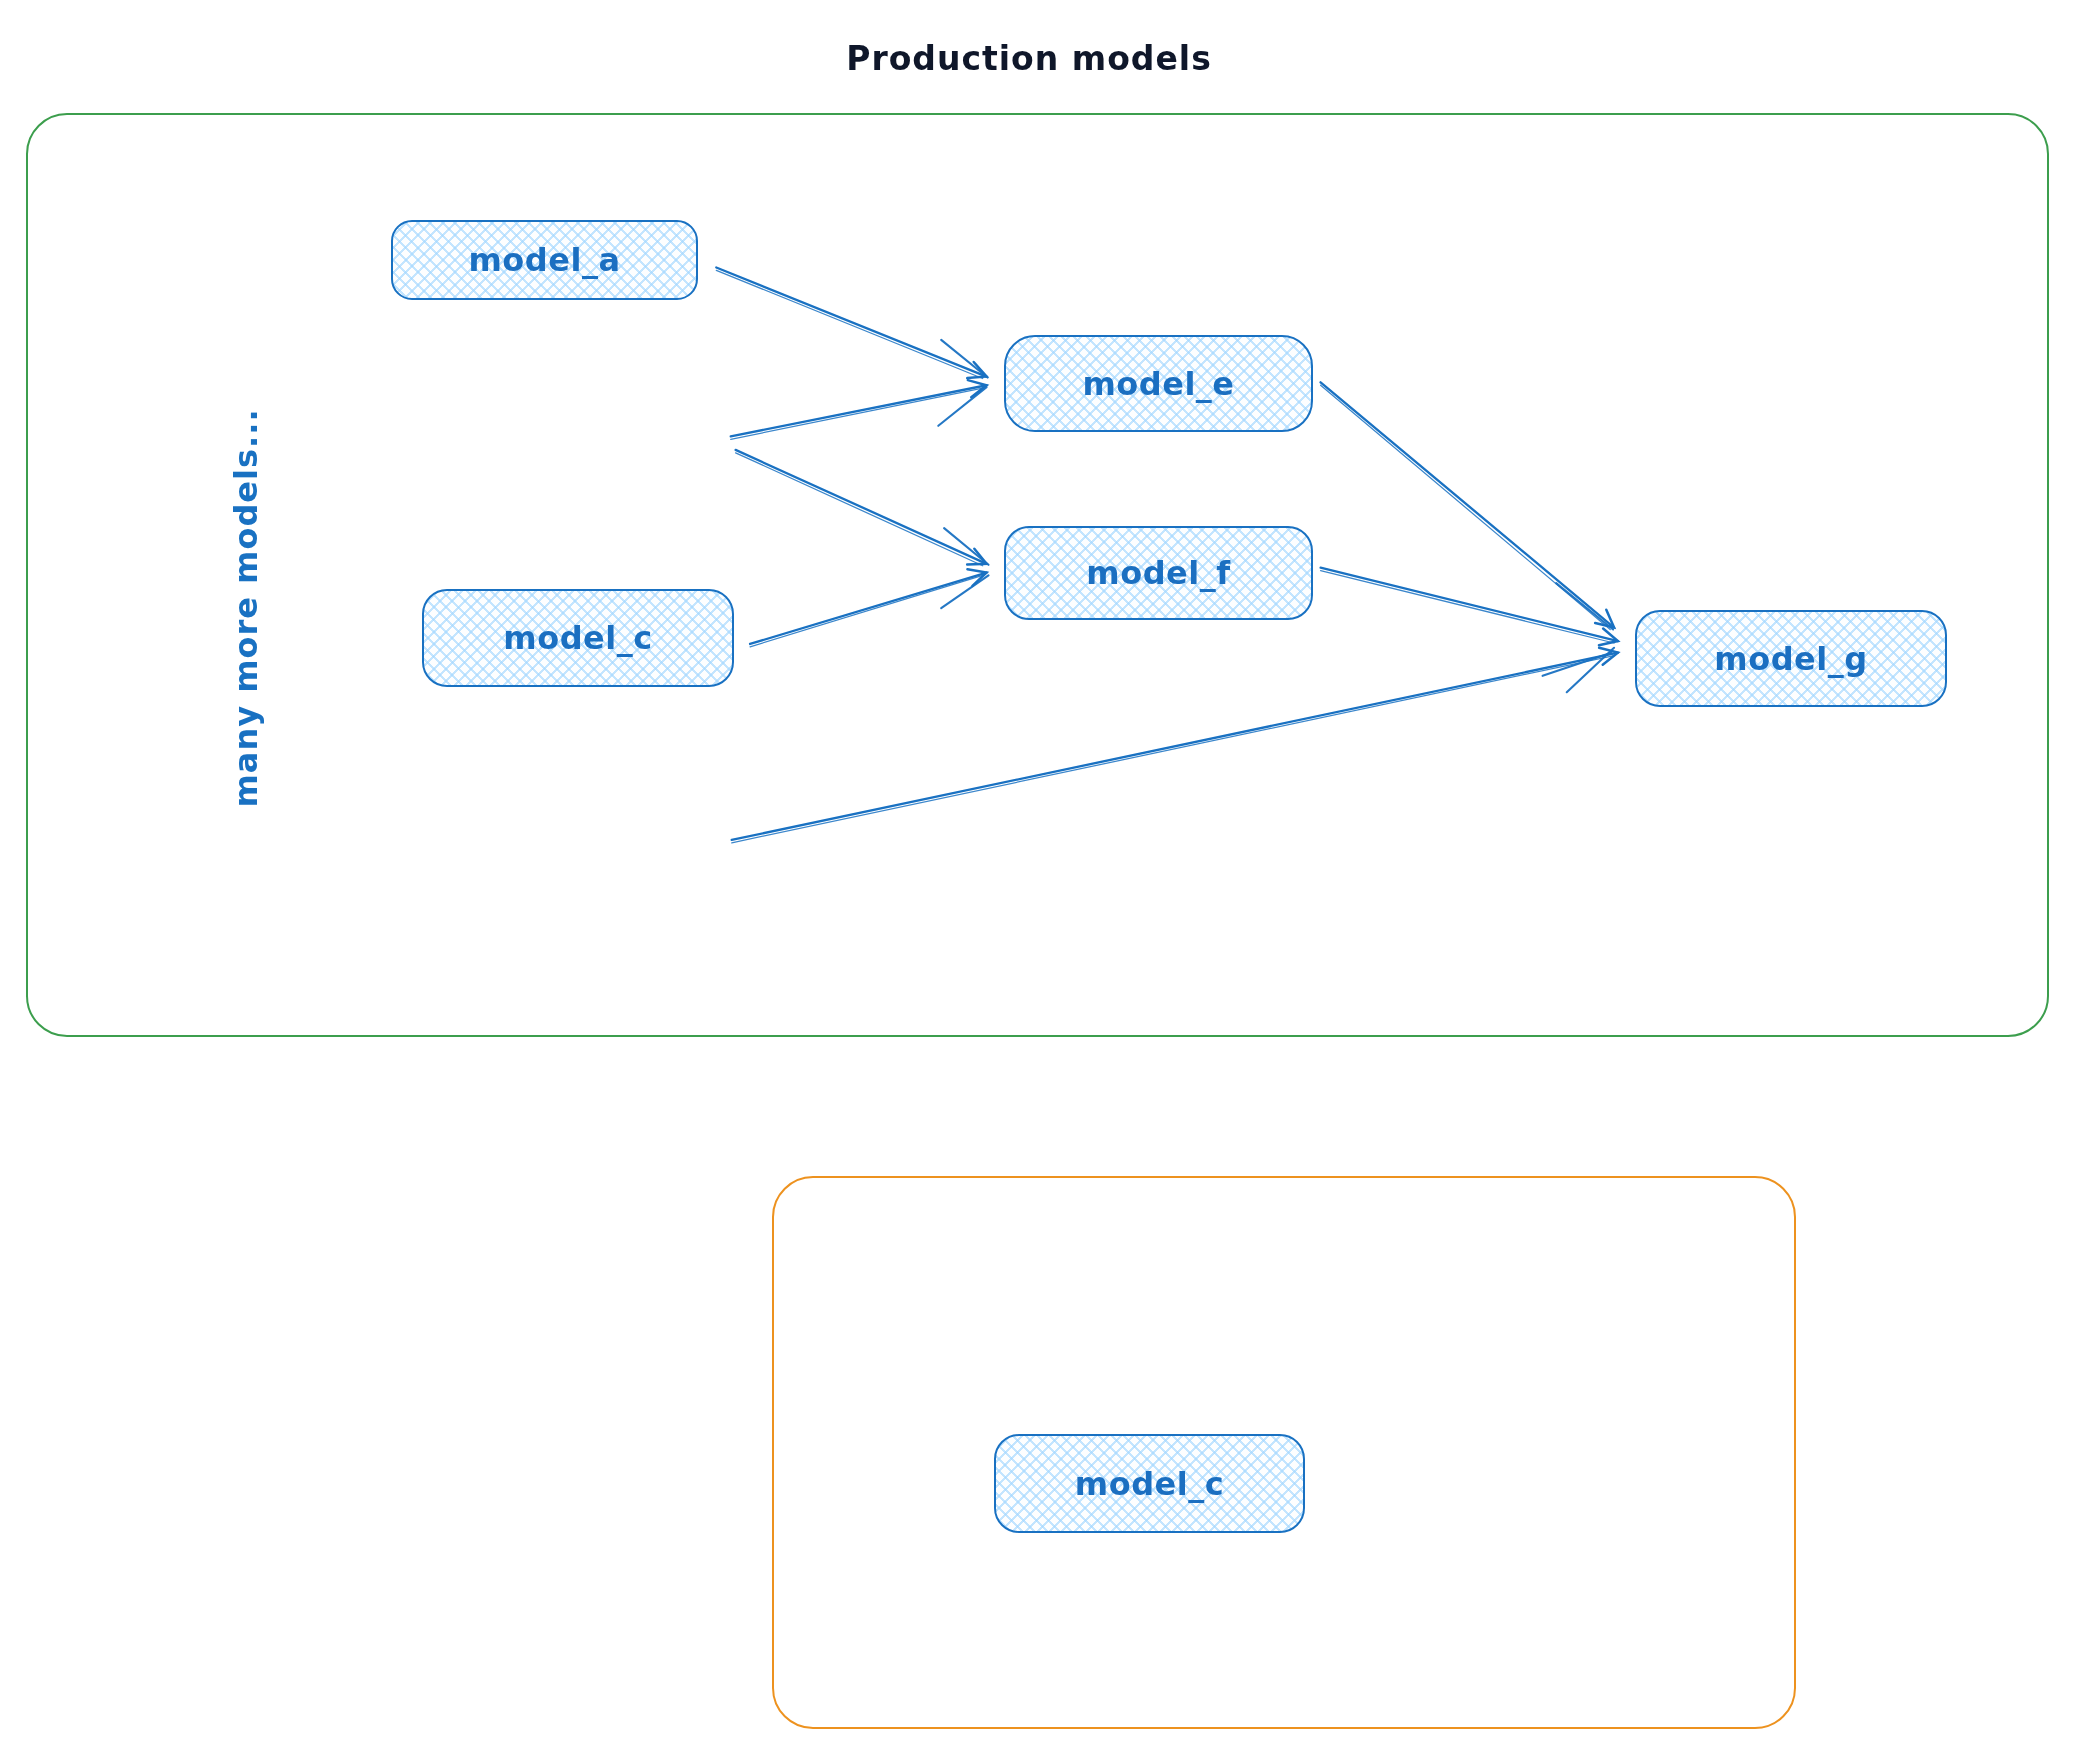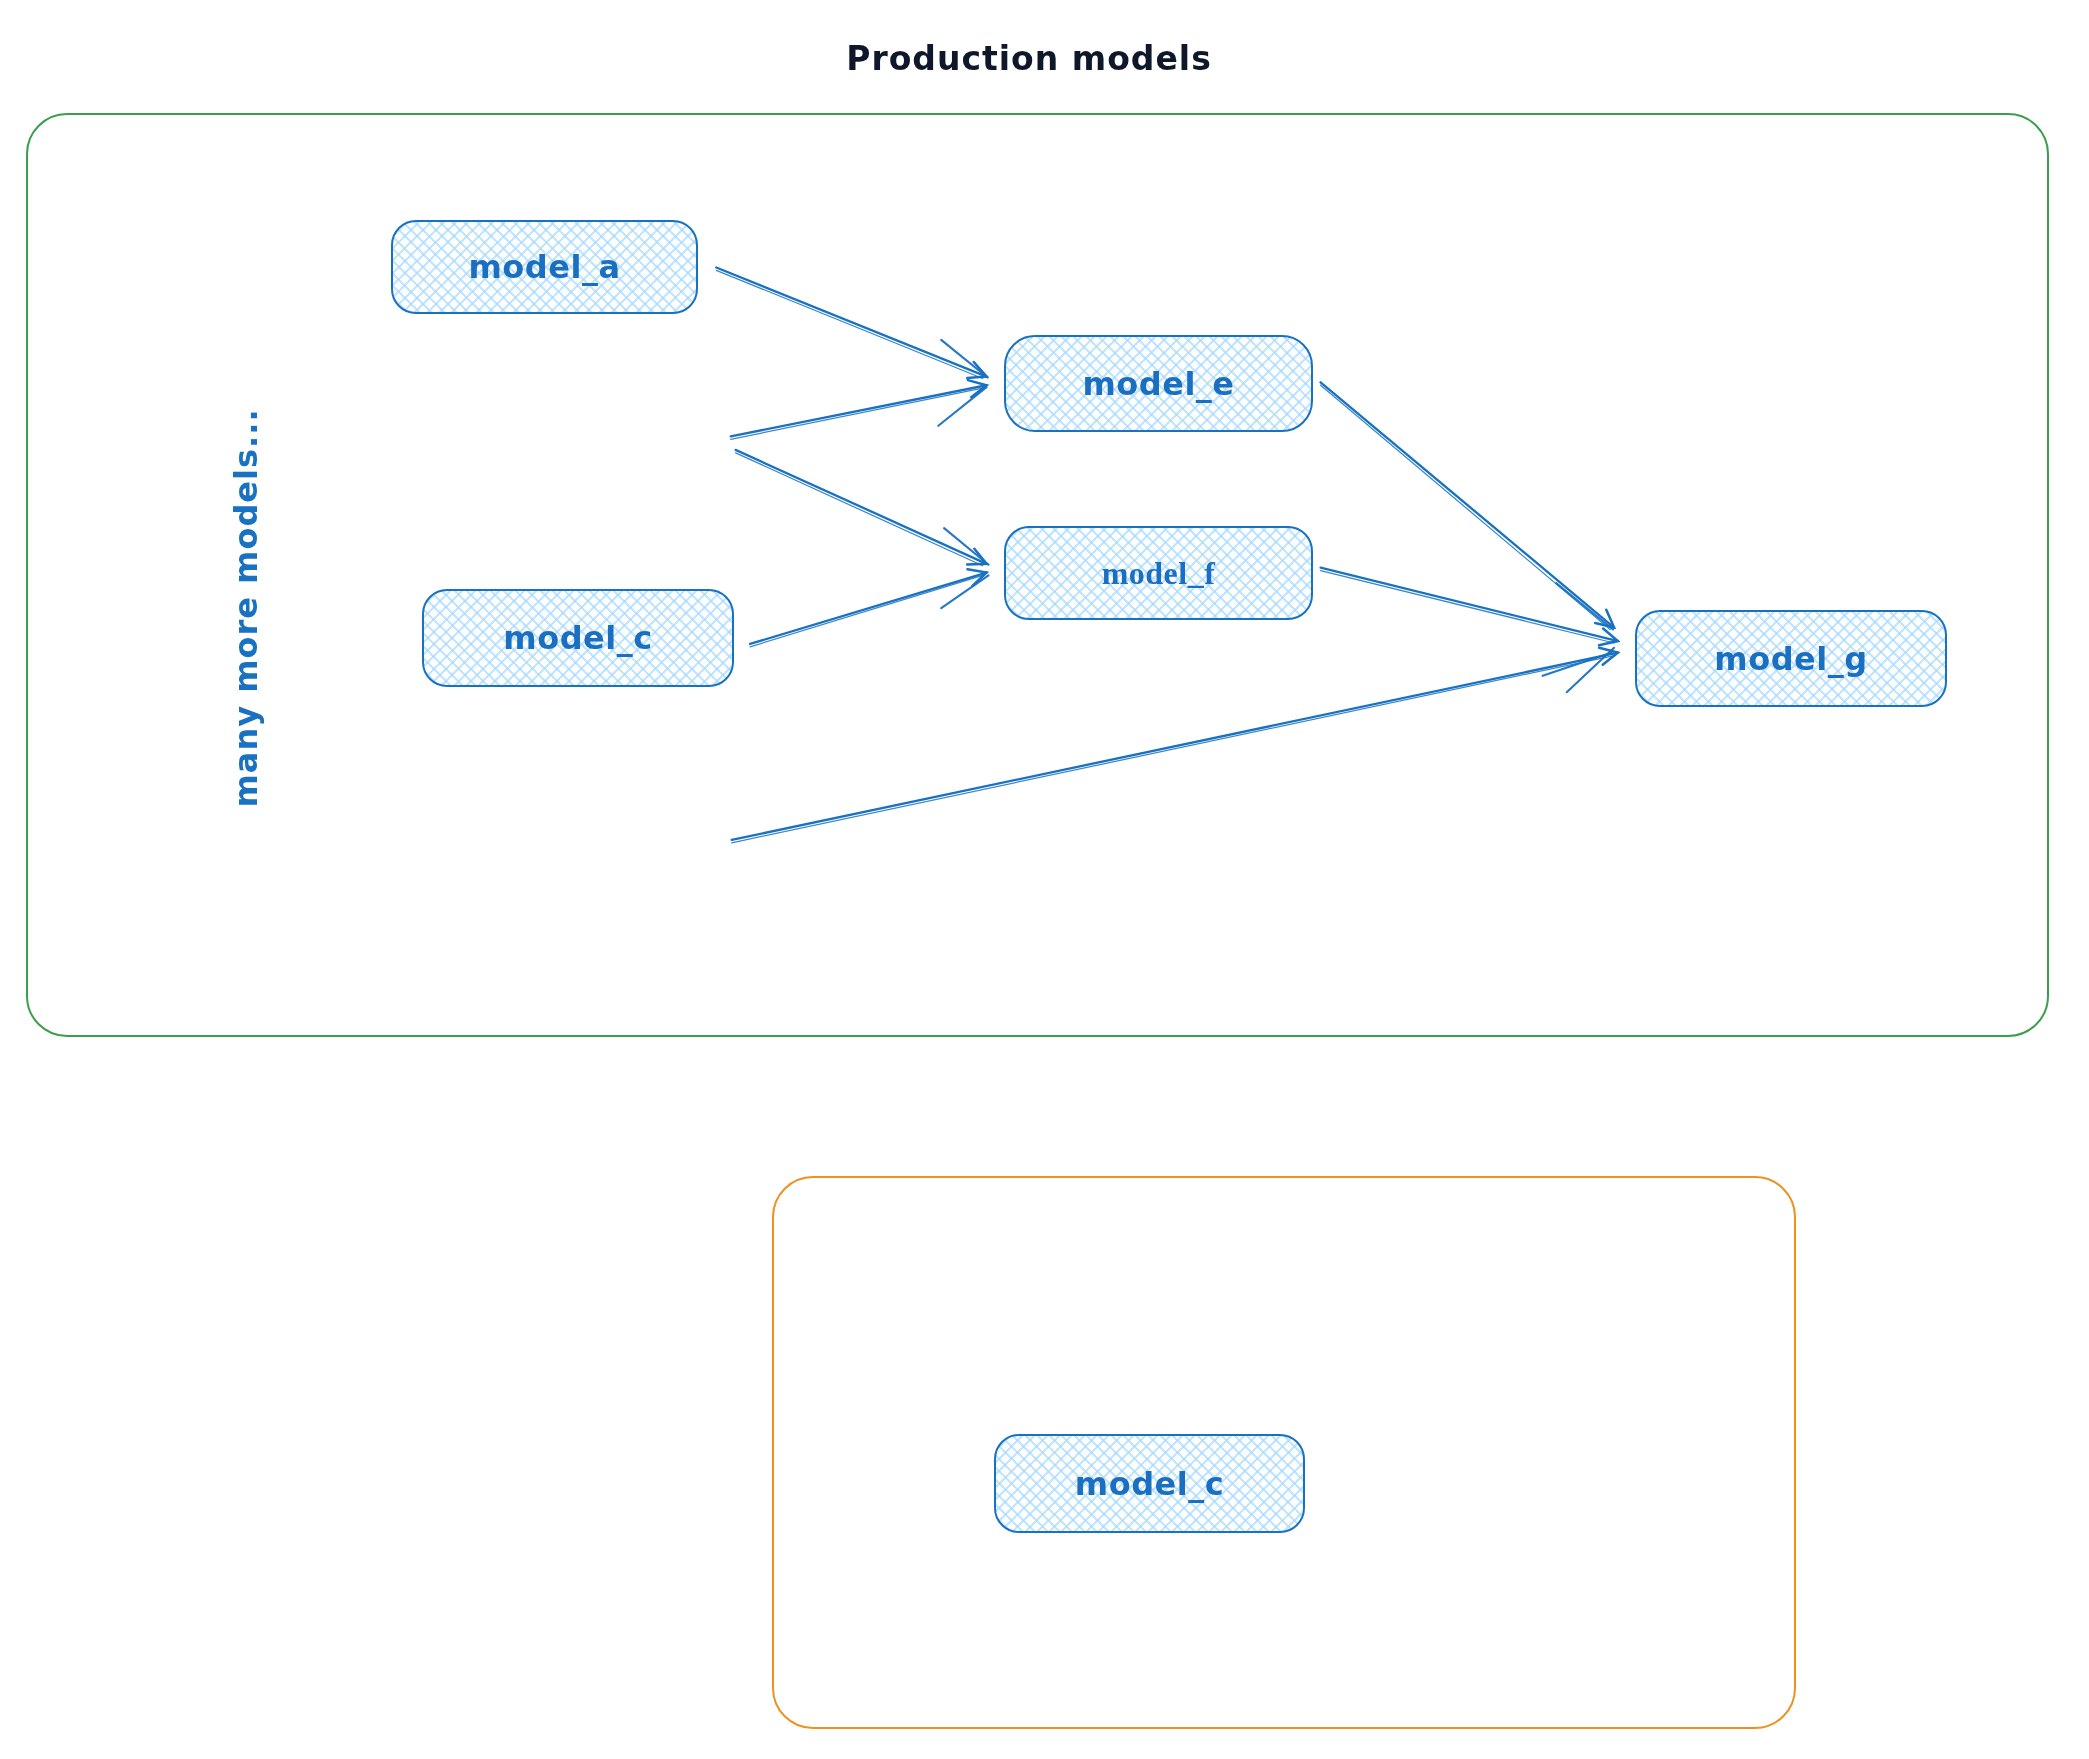--- a/index.html
+++ b/index.html
@@ -31,26 +31,26 @@
     display:flex;align-items:center;justify-content:center;
     background:
       repeating-linear-gradient(45deg, rgba(165,216,255,.65) 0 2.1px, rgba(255,255,255,0) 2.1px 8.7px),
       repeating-linear-gradient(135deg, rgba(165,216,255,.65) 0 2.1px, rgba(255,255,255,0) 2.1px 8.7px),
       #fdfeff;
   }
   .node .label{
     color:#1b6fc1;font-size:32px;font-weight:600;letter-spacing:0.5px;white-space:nowrap;
   }
 
-  .node.a{left:391px;top:220px;width:307px;height:94px;}
+  .node.a{left:391px;top:220px;width:307px;height:80px;border-radius:21px;}
   .node.b{left:406px;top:393px;width:314px;height:99px;}
   .node.c{left:422px;top:589px;width:312px;height:98px;}
   .node.d{left:417px;top:792px;width:307px;height:97px;}
   .node.e{left:1004px;top:335px;width:309px;height:97px;border-radius:31px;}
-  .node.f{left:1004px;top:526px;width:309px;height:94px;font-family:Liberation Serif, serif;}
+  .node.f{left:1004px;top:526px;width:309px;height:94px;}
   .node.g{left:1635px;top:610px;width:312px;height:97px;}
   .node.devc{left:994px;top:1434px;width:311px;height:99px;}
 
   svg.edges{position:absolute;left:0;top:0;pointer-events:none;}
   .edge-main{stroke:#1971c2;stroke-width:2.4;fill:none;stroke-linecap:round;}
   .edge-ghost{stroke:#1971c2;stroke-width:1.3;fill:none;opacity:.85;stroke-linecap:round;}
   .scratch{stroke:#1971c2;stroke-width:2.2;fill:none;stroke-linecap:round;opacity:.95;}
 </style>
 </head>
 <body>

